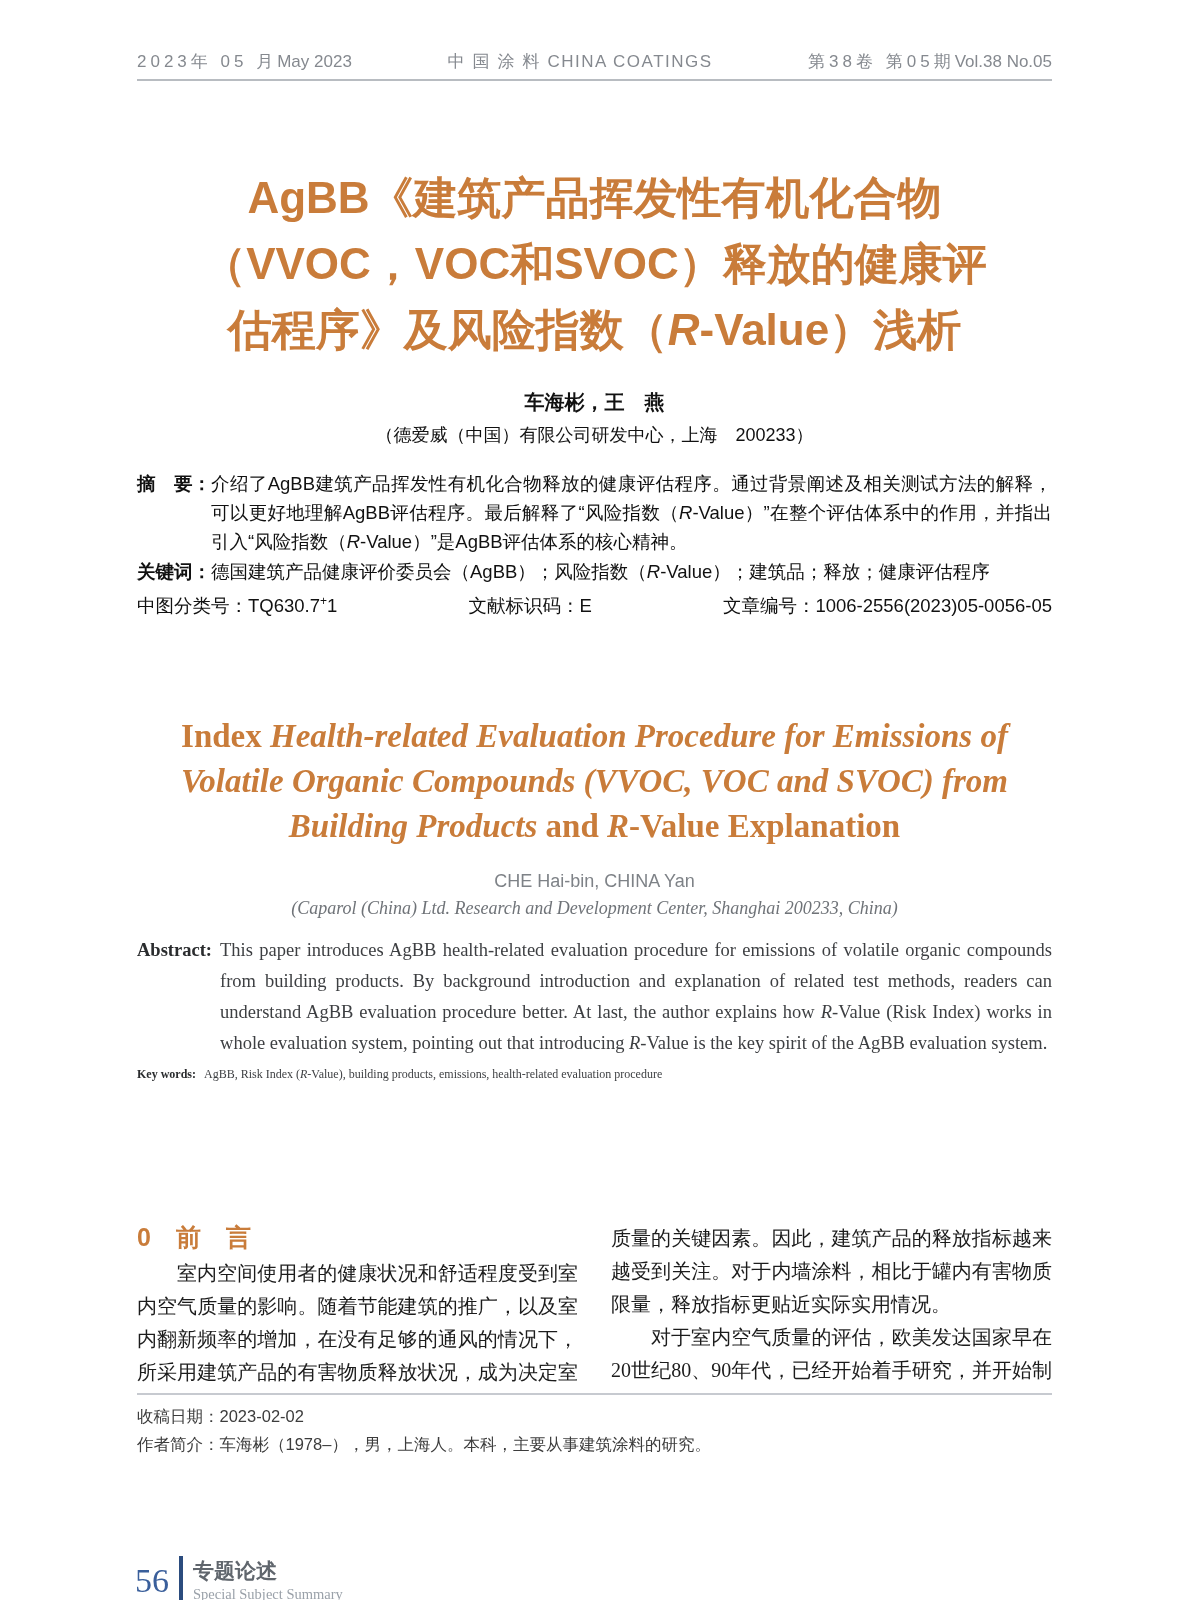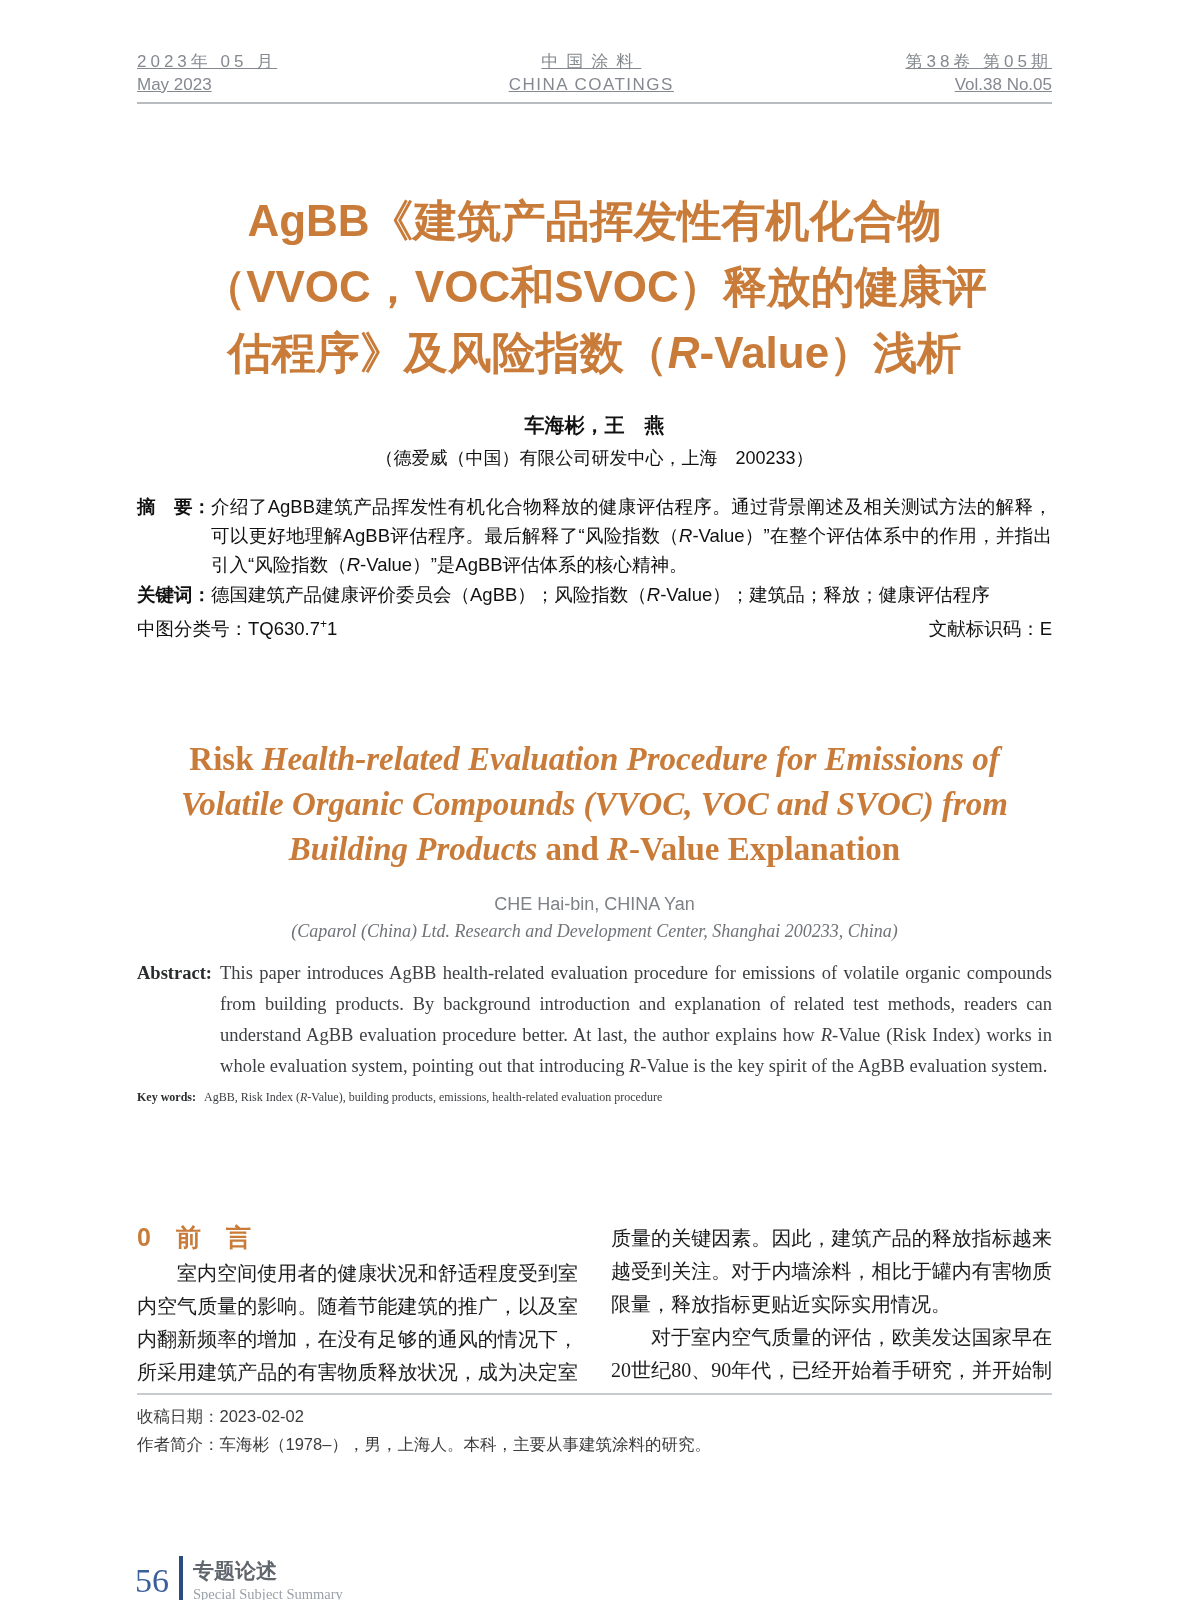--- a/index.html
+++ b/index.html
@@ -16,21 +16,21 @@
 
   
   .jheader {
     padding-top:50px;
     display:flex; justify-content:space-between; align-items:flex-end;
     font-family:"Liberation Sans", sans-serif;
     color:#85898f; font-size:17px; line-height:23px;
     border-bottom:2px solid #b8bcc1;
     padding-bottom:6px;
   }
-  .jheader .col { display:flex; flex-direction:column;text-decoration:underline; }
+  .jheader .col { display:flex; flex-direction:row; }
   .jheader .col.center { text-align:center; }
   .jheader .col.right { text-align:right; }
   .jheader .cn { letter-spacing:4px; }
   .jheader .center .cn { letter-spacing:8px; }
   .jheader .center .en { letter-spacing:1.5px; }
 
   
   .title-cn {
     margin-top:84px;
     text-align:center;
@@ -195,24 +195,25 @@
       <span class="lab">摘　要：</span>
       <span class="txt"><span>介绍了AgBB建筑产品挥发性有机化合物释放的健康评估程序。通过背景阐述及相关测试方法的解释，可以更好地理解AgBB评估程序。最后解释了“风险指数（</span><i>R</i><span>-Value）”在整个评估体系中的作用，并指出引入“风险指数（</span><i>R</i><span>-Value）”是AgBB评估体系的核心精神。</span></span>
     </div>
     <div class="kw-cn">
       <span class="lab" style="font-weight:600">关键词：</span><span>德国建筑产品健康评价委员会（AgBB）；风险指数（</span><i>R</i><span>-Value）；建筑品；释放；健康评估程序</span>
     </div>
 
     <div class="meta-row">
       <span><span>中图分类号：TQ630.7</span><sup>+</sup><span>1</span></span>
       <span>文献标识码：E</span>
+      <span>文章编号：1006-2556(2023)05-0056-05</span>
     </div>
 
     <div class="title-en">
-      <div><span>Risk </span><span class="it">Health-related Evaluation Procedure for Emissions of</span></div>
+      <div><span>Index </span><span class="it">Health-related Evaluation Procedure for Emissions of</span></div>
       <div><span class="it">Volatile Organic Compounds (VVOC, VOC and SVOC) from</span></div>
       <div><span class="it">Building Products </span><span>and </span><span class="it">R</span><span>-Value Explanation</span></div>
     </div>
 
     <div class="authors-en">CHE Hai-bin, CHINA Yan</div>
     <div class="affil-en">(Caparol (China) Ltd. Research and Development Center, Shanghai 200233, China)</div>
 
     <div class="abs-en hang">
       <span class="lab">Abstract:</span>
       <span class="txt"><span>This paper introduces AgBB health-related evaluation procedure for emissions of volatile organic compounds from building products. By background introduction and explanation of related test methods, readers can understand AgBB evaluation procedure better. At last, the author explains how </span><i>R</i><span>-Value (Risk Index) works in whole evaluation system, pointing out that introducing </span><i>R</i><span>-Value is the key spirit of the AgBB evaluation system.</span></span>

